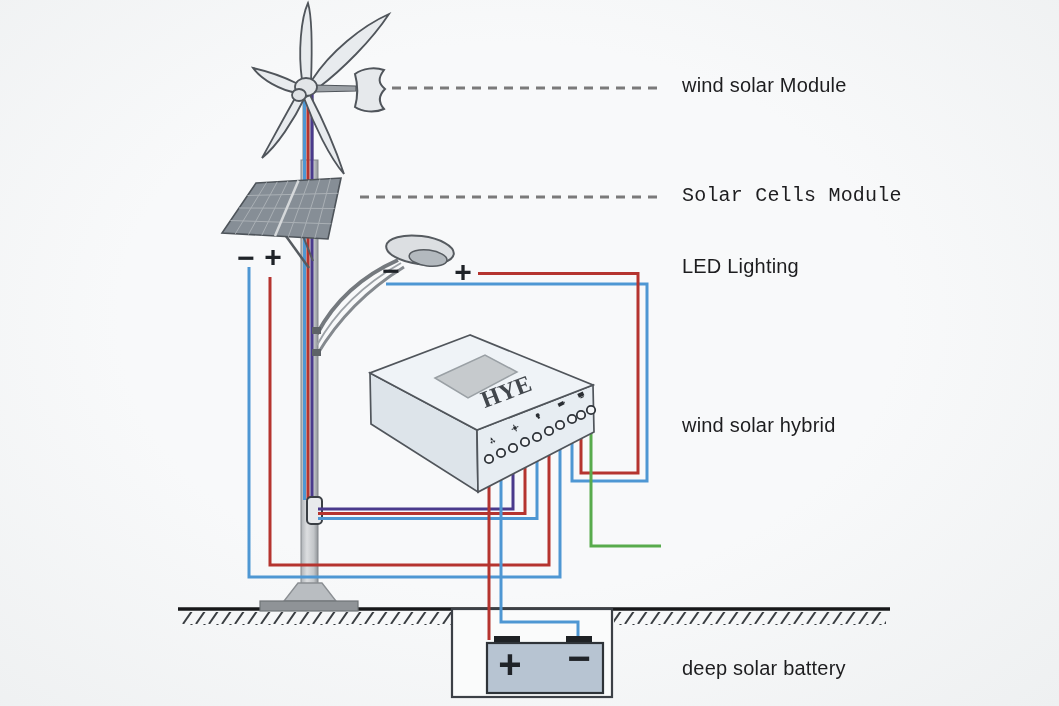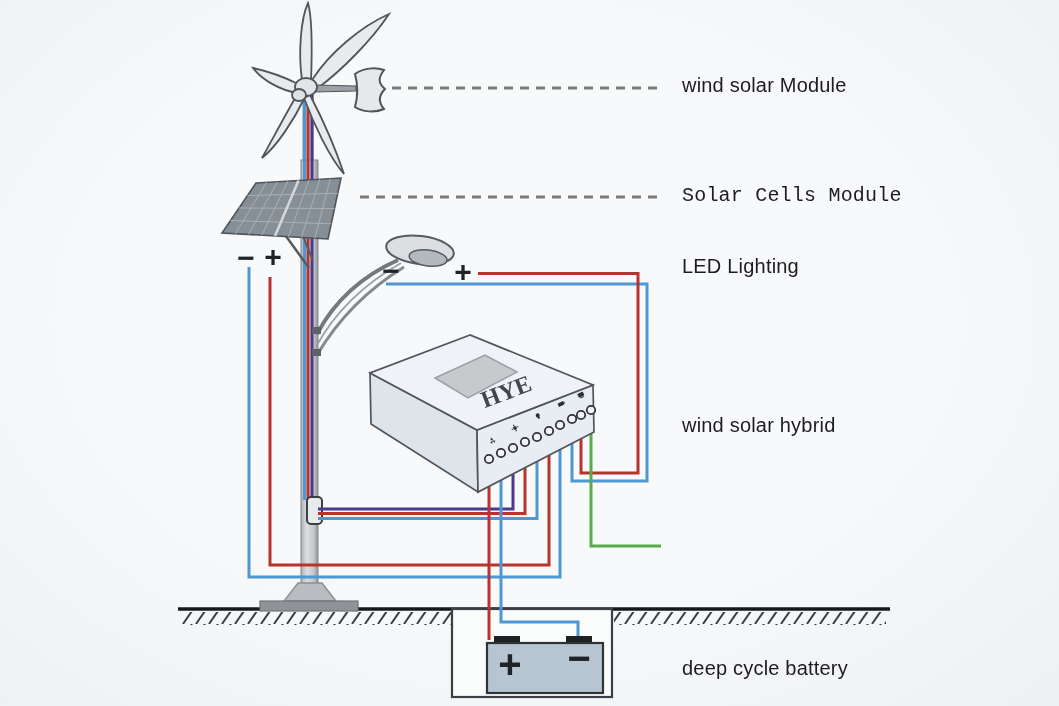--- a/index.html
+++ b/index.html
@@ -196,15 +196,15 @@
 </svg>
 
 <div class="diagram-label" style="top:72px;">wind solar Module</div>
 <div class="diagram-label" style="top:183px;font-family:Liberation Mono, monospace;">Solar Cells Module</div>
 <div class="diagram-label" style="top:253px;">LED Lighting</div>
 <div class="diagram-label" style="top:412px;">
   <div>wind solar hybrid</div>
 </div>
 <div class="diagram-label" style="top:534px;">
 </div>
-<div class="diagram-label" style="top:655px;">deep cycle battery</div>
+<div class="diagram-label" style="top:655px;">deep solar battery</div>
 
 </div>
 
 </body></html>

